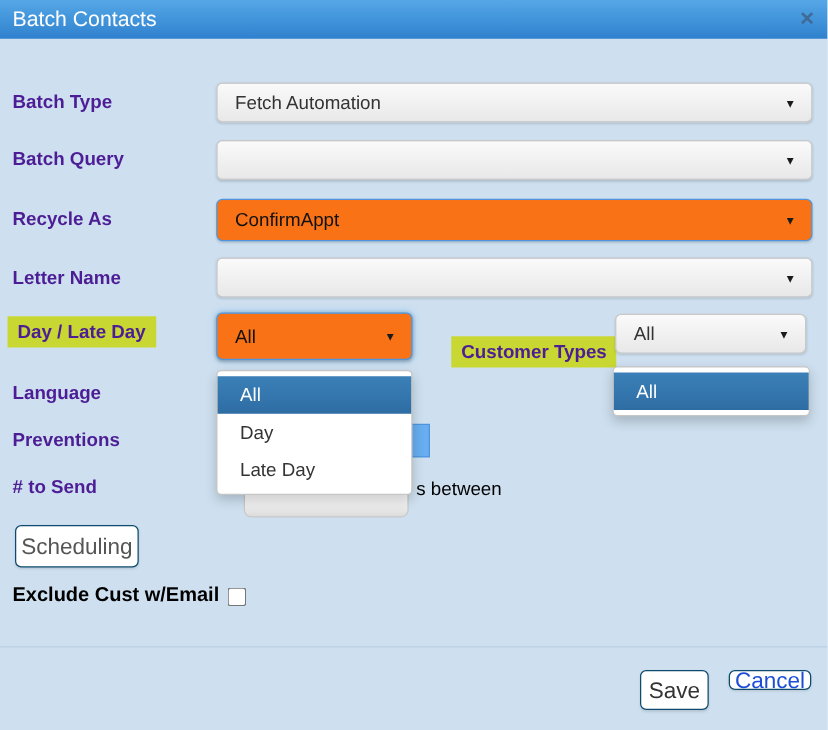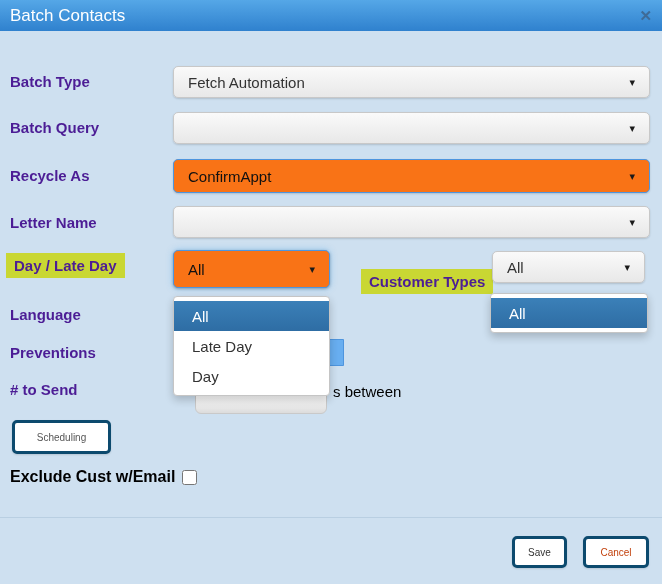--- a/index.html
+++ b/index.html
@@ -64,28 +64,28 @@
 
   .partial-text { position:absolute; left:333px; top:383px; font-weight:normal; font-size:15px; color:#000; }
 
   .num-input {
     position:absolute; left:412px; top:372px; width:65px; height:38px;
     background:#fff; border:1px solid #ccc; border-radius:5px;
     text-align:center; font-size:16px; color:#666; font-family:"Liberation Sans",sans-serif;
   }
 
   .btn {
-    position:absolute; background:#fff; border:3px solid #0c4a6e; border-radius:5px;
+    position:absolute; background:#fff; border:1px solid #0c4a6e; border-radius:5px;
     box-shadow:0 1px 2px rgba(0,0,0,.12);
     display:flex; align-items:center; justify-content:center;
-    font-size:10px; color:#555; cursor:pointer;
+    font-size:18px; color:#555; cursor:pointer;
   }
   .btn-scheduling { left:12px; top:420px; width:99px; height:34px; }
   .btn-save   { left:512px; top:536px; width:55px; height:32px; color:#333; }
-  .btn-cancel { left:583px; top:536px; width:66px; height:32px; color:#c2410c; }
+  .btn-cancel { left:583px; top:536px; width:66px; height:16px; color:#1d4ed8; }
 
   .exclude-label { position:absolute; left:10px; top:468px; font-weight:bold; font-size:16px; color:#000; }
   .exclude-check {
     position:absolute; left:182px; top:470px; width:15px; height:15px;
     accent-color:#fff; cursor:pointer;
   }
 
   .footer-divider { position:absolute; left:0; top:517px; width:662px; border-top:1px solid #b9cfe2; }
 </style>
 </head>
@@ -147,21 +147,21 @@
 
   <div class="exclude-label">Exclude Cust w/Email</div>
   <input type="checkbox" class="exclude-check" style="">
 
   <div class="footer-divider"></div>
   <div class="btn btn-save">Save</div>
   <div class="btn btn-cancel">Cancel</div>
 
   <div class="dropdown-panel" style="left:173px; top:296px; width:157px;">
     <div class="item active">All</div>
+    <div class="item">Day</div>
     <div class="item">Late Day</div>
-    <div class="item">Day</div>
   </div>
 
   <div class="dropdown-panel" style="left:490px; top:293px; width:158px;">
     <div class="item active">All</div>
   </div>
 
 </div>
 
 </body></html>

